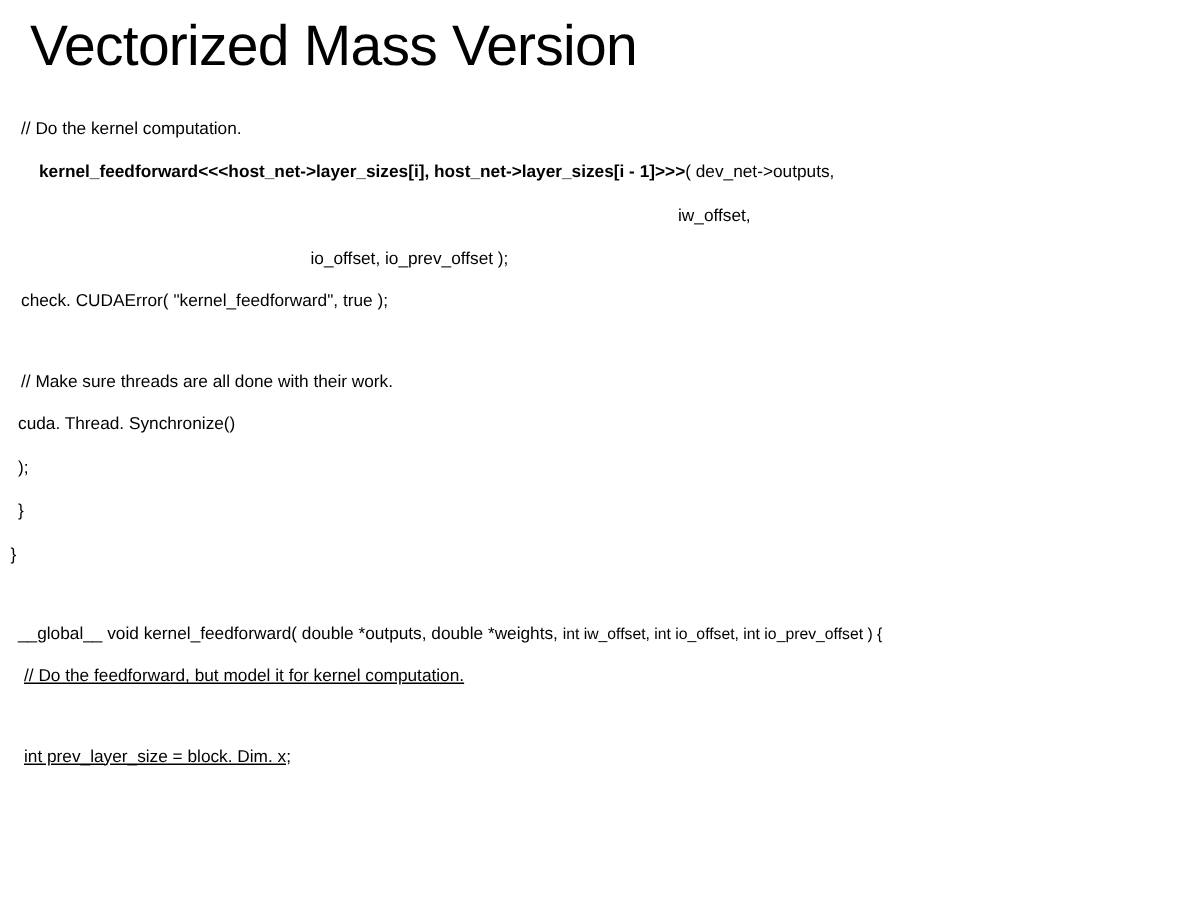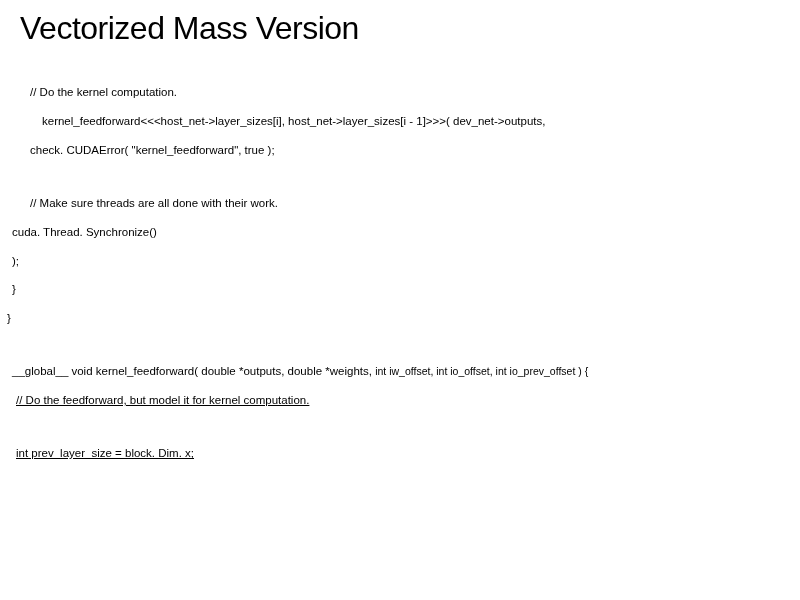--- a/index.html
+++ b/index.html
@@ -6,45 +6,47 @@
   body {
     background: #ffffff;
     width: 800px;
     height: 600px;
     font-family: Arial, Helvetica, sans-serif;
     color: #000000;
     overflow: hidden;
     padding: 10px 12px;
   }
   .title {
-    font-size: 32px;
+    font-size: 38px;
     font-weight: 400;
-    margin-bottom: 24px;
+    margin-bottom: 12px;
     margin-left: 8px;
     letter-spacing: -0.5px;
   }
   .code {
     font-size: 11.5px;
     line-height: 1.25;
     white-space: pre;
     font-family: Arial, Helvetica, sans-serif;
   }
-  .indent1 { margin-left: 18px; }
+  .indent1 { margin-left: 2px; }
   .indent2 { margin-left: 4px; text-decoration: underline; }
-  .b { font-weight: normal; padding-left: 12px; }
+  .b { font-weight: bold; padding-left: 12px; }
   .gap { height: 10px; }
 </style>
 </head>
 <body>
 
 <div class="title">Vectorized Mass Version</div>
 
 <div class="code">
 <div class="indent1">// Do the kernel computation.</div>
 <div class="indent1"><span class="b">kernel_feedforward&lt;&lt;&lt;host_net-&gt;layer_sizes[i], host_net-&gt;layer_sizes[i - 1]&gt;&gt;&gt;</span><span>( dev_net-&gt;outputs,</span></div>
+<div style="margin-left:440px">iw_offset,</div>
+<div style="margin-left:195px">io_offset, io_prev_offset );</div>
 <div class="indent1">check. CUDAError( "kernel_feedforward", true );</div>
 <div class="gap"></div>
 <div class="indent1">// Make sure threads are all done with their work.</div>
 <div>cuda. Thread. Synchronize()</div>
 <div>);</div>
 <div>}</div>
 <div style="margin-left:-5px">}</div>
 <div class="gap"></div>
 <div><span>__global__ void kernel_feedforward( double *outputs, double *weights, </span><span style="font-size:10.5px">int iw_offset, int io_offset, int io_prev_offset ) {</span></div>
 <div class="indent2">// Do the feedforward, but model it for kernel computation.</div>

